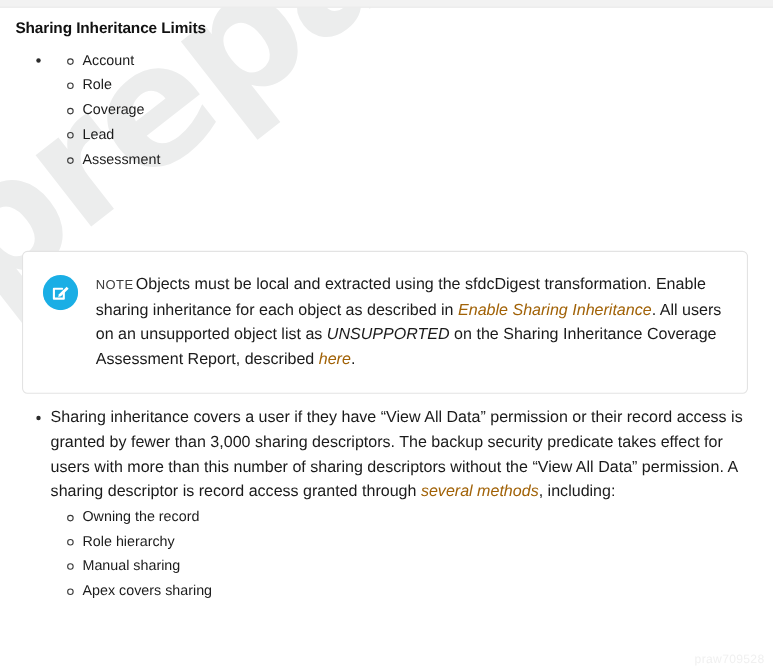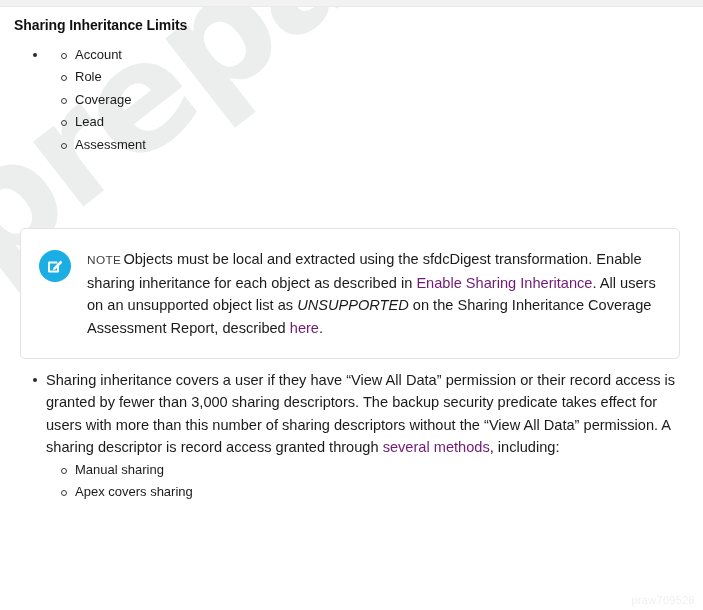--- a/index.html
+++ b/index.html
@@ -157,22 +157,23 @@
     color: #1b1b1b;
   }
   .note-label {
     font-size: 11.8px;
     letter-spacing: 0.4px;
     color: #3d3d3d;
     margin-right: 2px;
   }
 
   a.lnk, .lnk {
-    color: #701a75;
+    color: #a16207;
     text-decoration: none;
+    font-style: italic;
   }
   .ital { font-style: italic; }
 
   
   .corner-mark {
     position: absolute;
     right: 8px;
     bottom: 4px;
     font-size: 11px;
     letter-spacing: 0.3px;
@@ -216,20 +217,22 @@
       </span>
       <div class="note-text">
         <span class="note-label">NOTE</span><span>Objects must be local and extracted using the sfdcDigest transformation. Enable sharing inheritance for each object as described in </span><a href="#" class="lnk">Enable Sharing Inheritance</a><span>. All users on an unsupported object list as </span><span class="ital">UNSUPPORTED</span><span> on the Sharing Inheritance Coverage Assessment Report, described </span><a href="#" class="lnk">here</a><span>.</span>
       </div>
     </div>
 
     <ul class="level1" id="block-second">
       <li class="bullet">
         <span>Sharing inheritance covers a user if they have “View All Data” permission or their record access is granted by fewer than 3,000 sharing descriptors. The backup security predicate takes effect for users with more than this number of sharing descriptors without the “View All Data” permission. A sharing descriptor is record access granted through </span><a href="#" class="lnk">several methods</a><span>, including:</span>
         <ul class="level2">
+          <li class="subbullet">Owning the record</li>
+          <li class="subbullet">Role hierarchy</li>
           <li class="subbullet">Manual sharing</li>
           <li class="subbullet">Apex covers sharing</li>
         </ul>
       </li>
     </ul>
 
   </div>
 
   <div class="corner-mark">praw709528</div>
 

